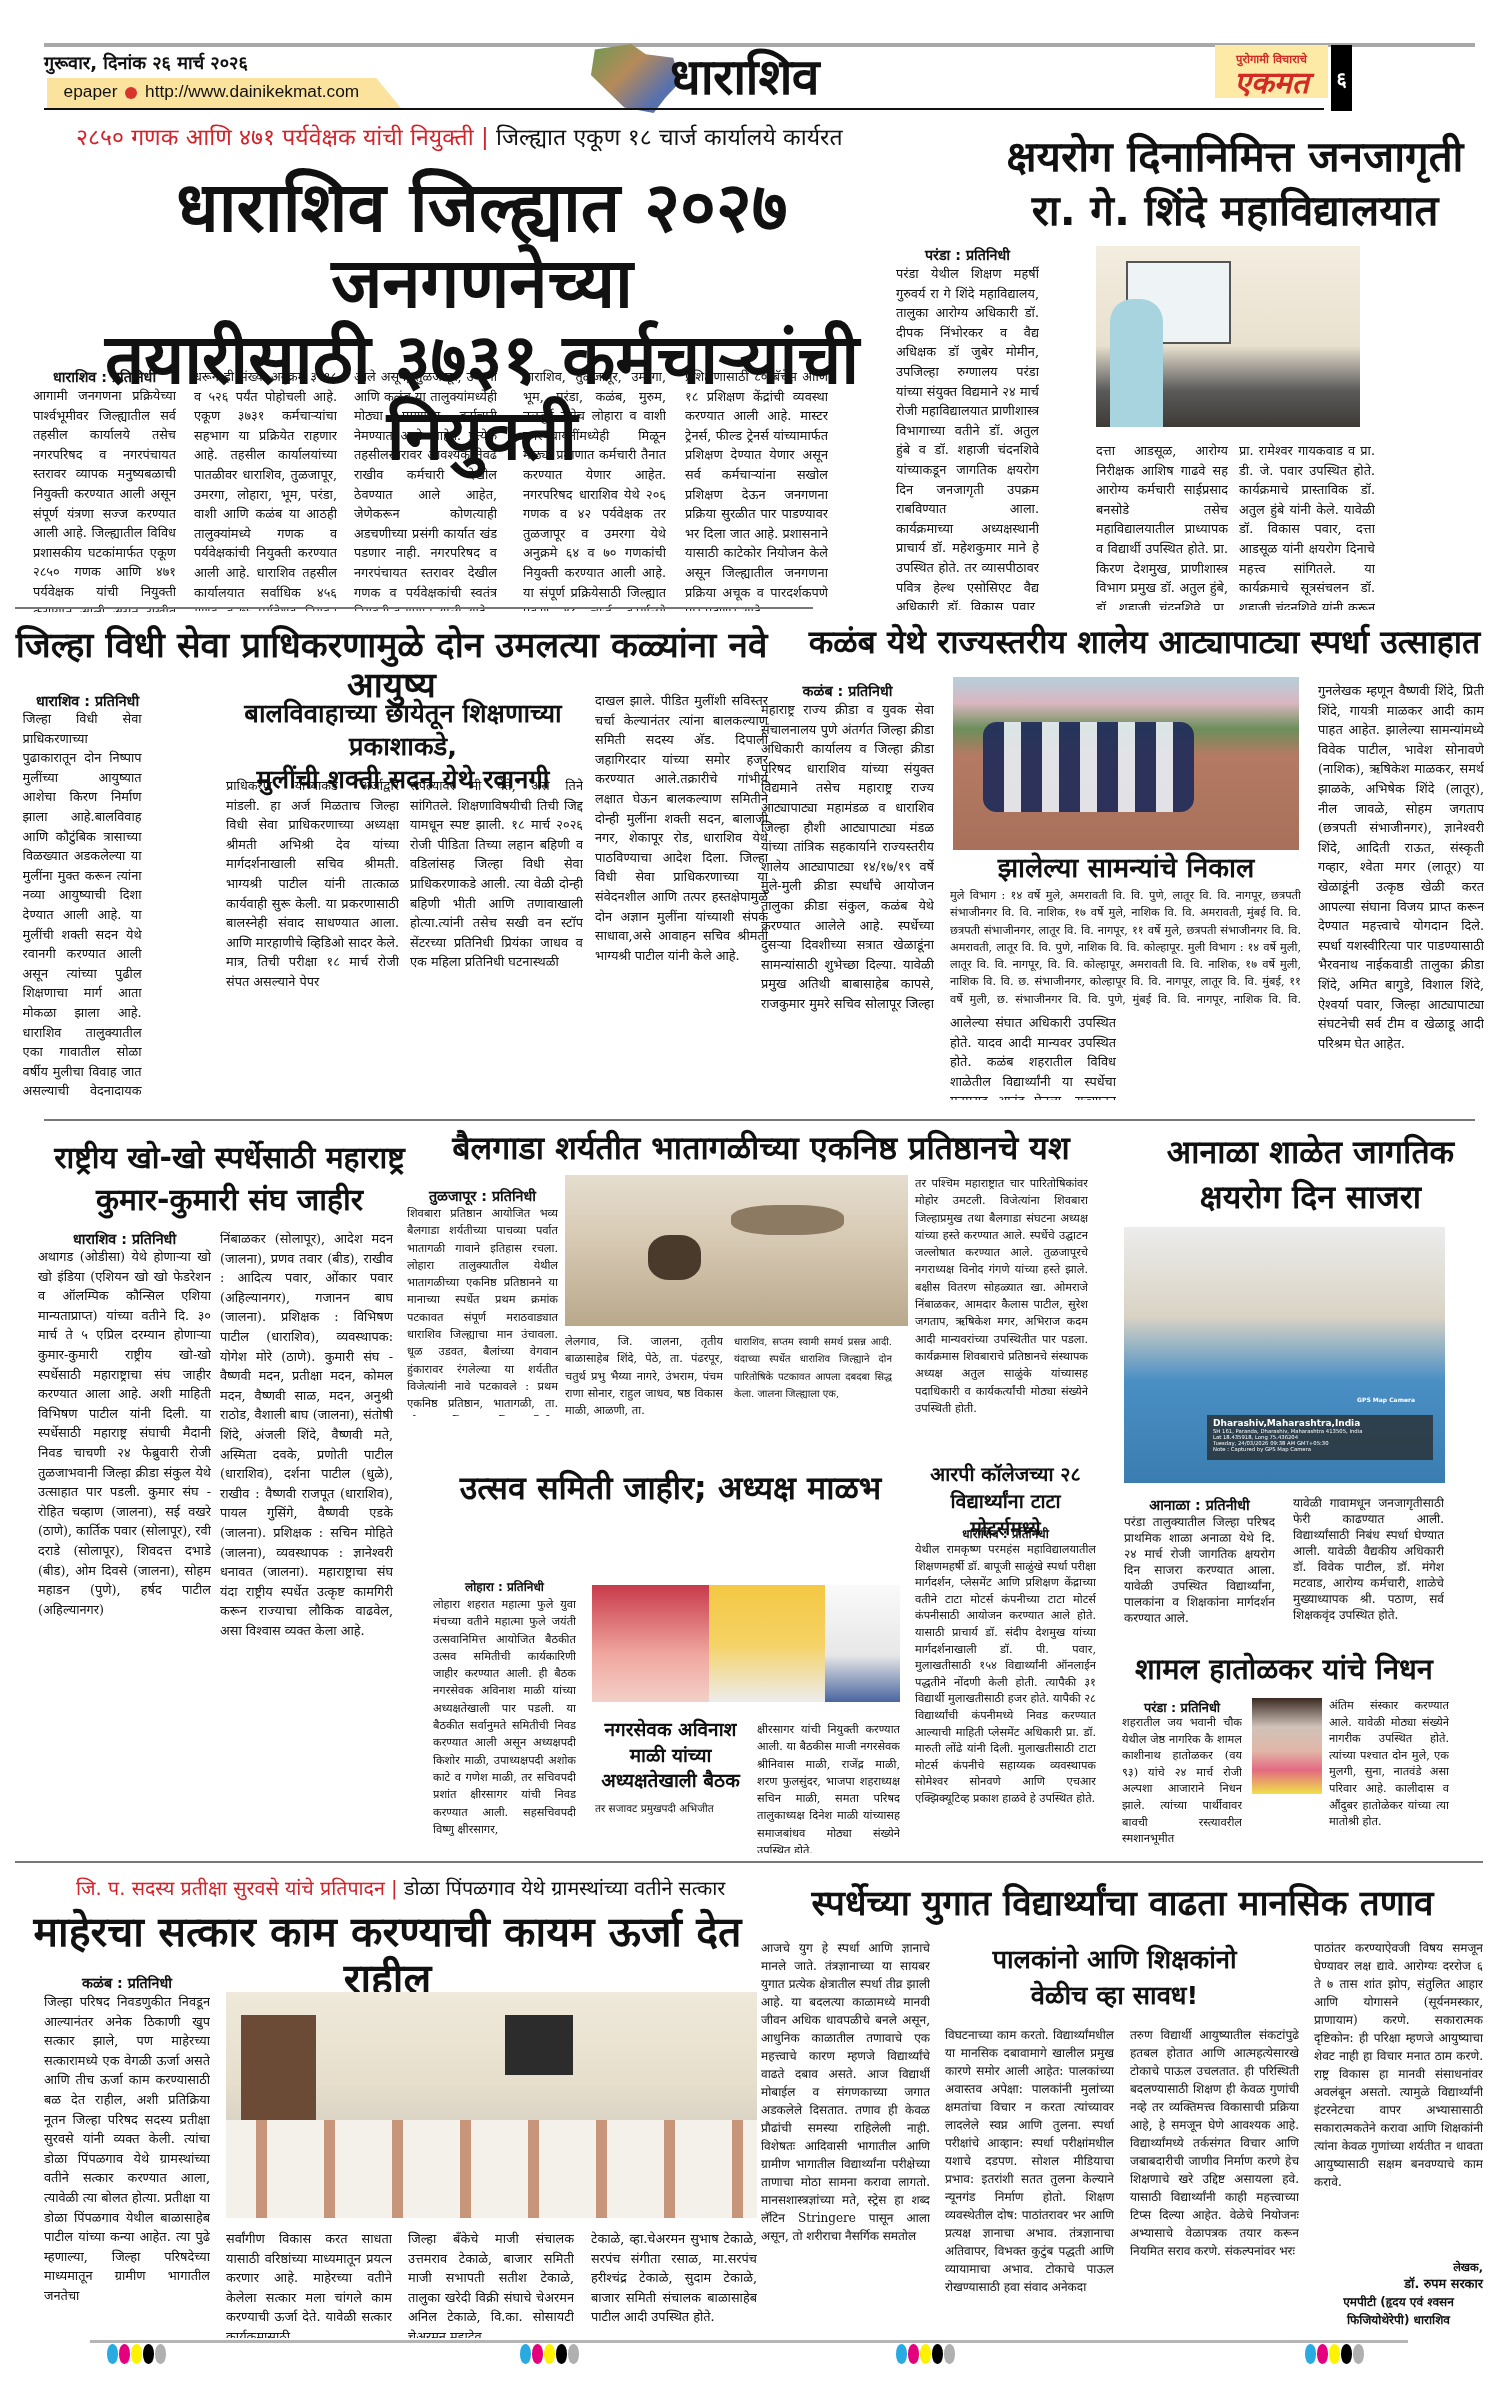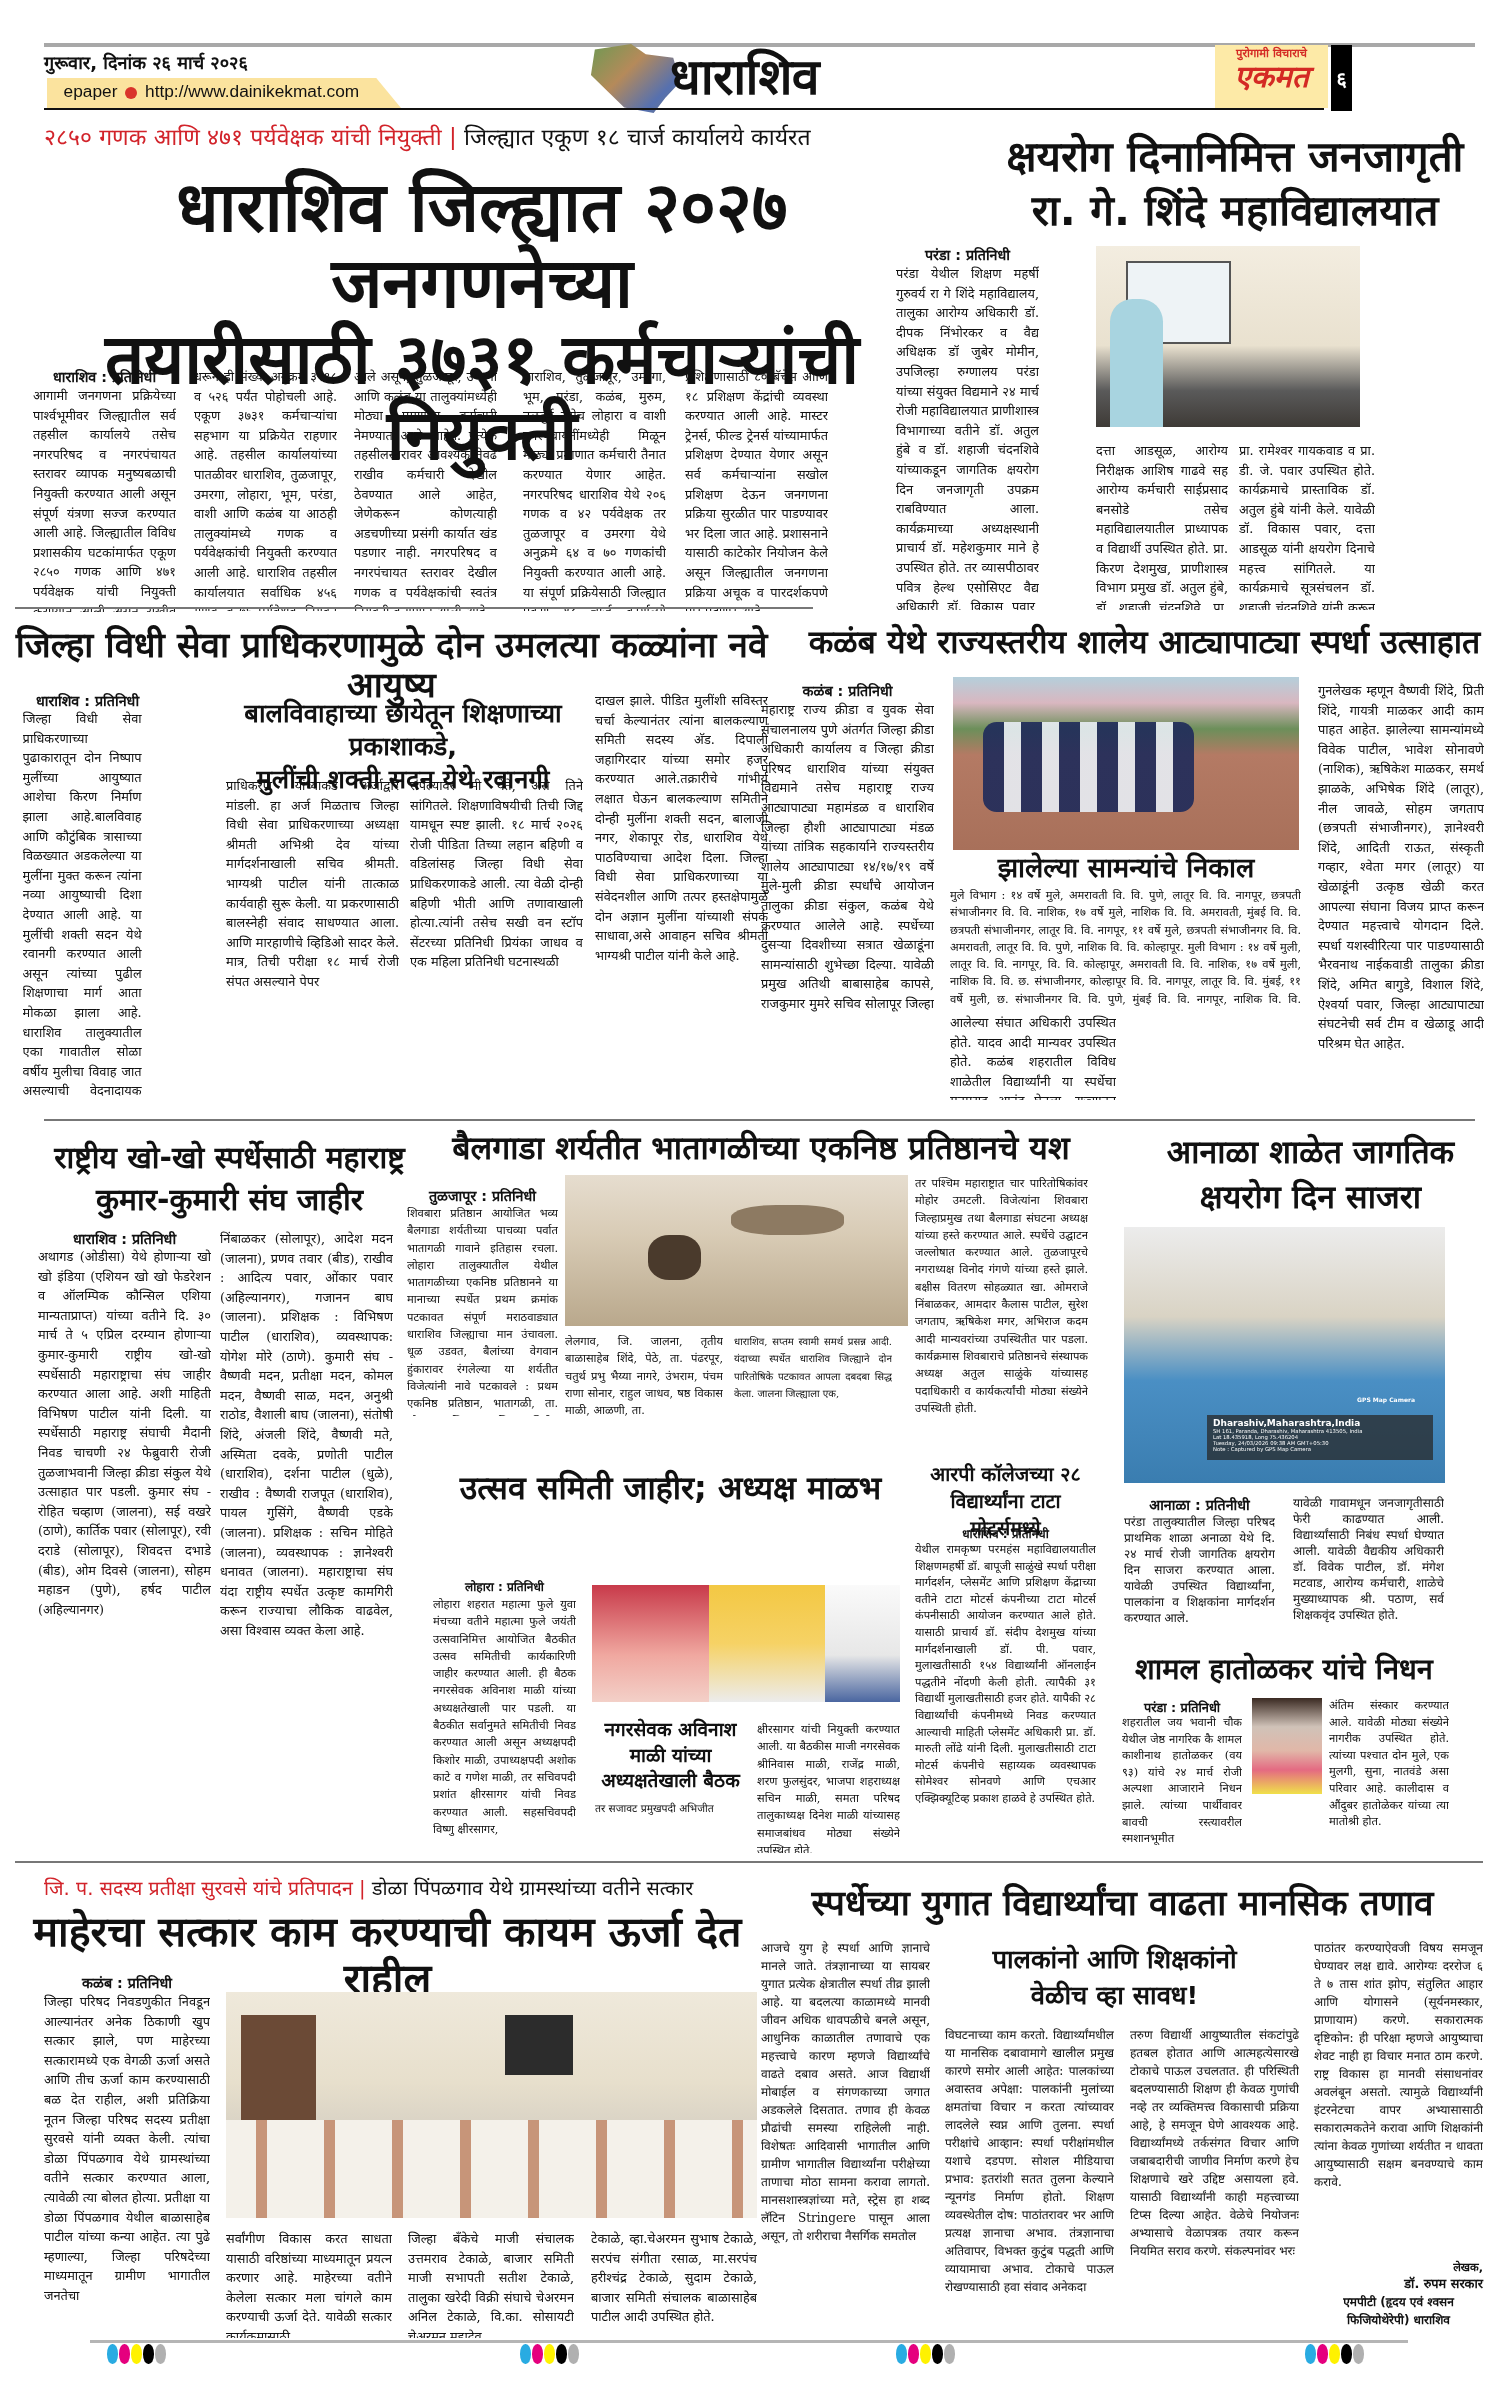--- a/index.html
+++ b/index.html
@@ -6,26 +6,26 @@
   html, body { background: #fff; }
   body { width: 1512px; height: 2401px; position: relative; overflow: hidden; font-family: "DejaVu Sans", sans-serif; color: #111; }
   .abs { position: absolute; }
   .masthead-topline { left: 44px; top: 43px; width: 1431px; height: 3.8px; background: #a8a8a8; }
   .masthead-bottomline { left: 44px; top: 108px; width: 1280px; height: 1.5px; background: #111; }
   .date { left: 44px; top: 50px; font-size: 18px; font-weight: bold; }
   .epaper-bar { left: 47px; top: 78px; width: 354px; height: 30px; background: #fbe39e; clip-path: polygon(0 0, 93% 0, 100% 100%, 0 100%); padding: 3px 0 0 16.6px; font-family: "Liberation Sans", sans-serif; font-size: 17.3px; }
   .epaper-bar .pin { display: inline-block; width: 12px; height: 12px; border-radius: 50%; background: #d9342b; vertical-align: -1.5px; margin: 0 3px; }
   .logo-map { left: 587px; top: 44px; width: 98px; height: 69px; background: linear-gradient(135deg, #6a9a52 0%, #b58a5a 40%, #5570b0 75%, #7c7c7c 100%); clip-path: polygon(8% 8%, 45% 0, 60% 15%, 88% 20%, 95% 55%, 80% 78%, 68% 100%, 38% 92%, 22% 70%, 4% 45%); }
   .edition-title { left: 670px; top: 41px; font-size: 50px; font-weight: bold; letter-spacing: -0.8px; }
-  .brand-box { left: 1215px; top: 45px; width: 113px; height: 63px; background: #fdeaa7; text-align: center; }
+  .brand-box { left: 1215px; top: 45px; width: 113px; height: 53px; background: #fdeaa7; text-align: center; padding-top: 6px; }
   .brand-tag { color: #d42a24; font-size: 11.3px; font-weight: bold; font-family: "DejaVu Serif", serif; }
   .brand-name { color: #d42a24; font-size: 30px; font-weight: bold; font-style: italic; font-family: "DejaVu Serif", serif; line-height: 33px; }
   .page-num { left: 1331px; top: 45px; width: 21px; height: 66px; background: #000; color: #fff; font-size: 19.6px; font-weight: bold; text-align: center; padding-top: 19.6px; }
 
-  .kicker { font-size: 27px; white-space: nowrap; }
+  .kicker { font-size: 27px; white-space: nowrap; margin-left: 32px; }
   .kicker .red { color: #d2232a; }
   .hed { font-weight: bold; text-align: center; line-height: 1.15; }
   .byline { font-weight: bold; font-size: 14.3px; text-align: center; }
   .body { font-size: 12.8px; line-height: 19.6px; text-align: justify; font-family: "DejaVu Serif", serif; }
   .col { position: absolute; }
   .rule { position: absolute; height: 2.3px; background: #777; }
   .photo { position: absolute; overflow: hidden; }
   .caption { font-size: 7.5px; color: #fff; }
   .regs { position: absolute; top: 2344px; display: flex; gap: 1.5px; }
   .regs span { width: 10.5px; height: 19.6px; border-radius: 50%; display: inline-block; }

